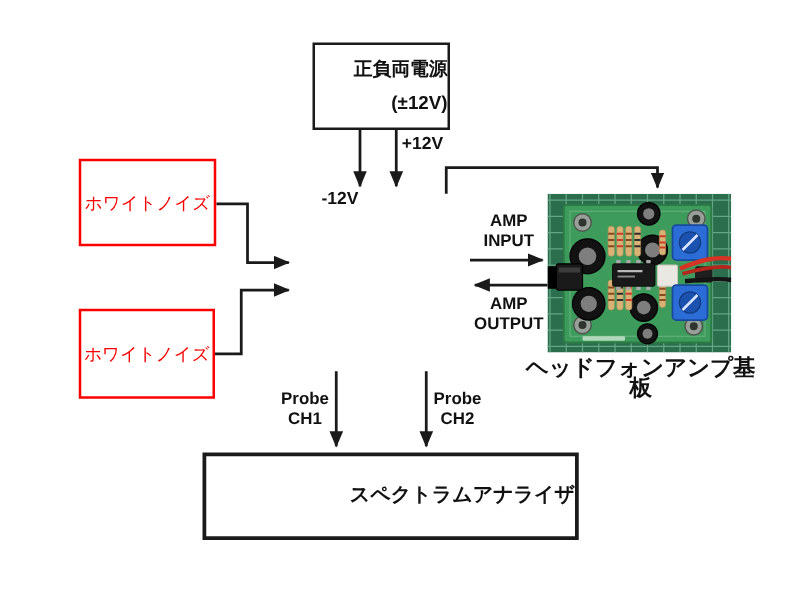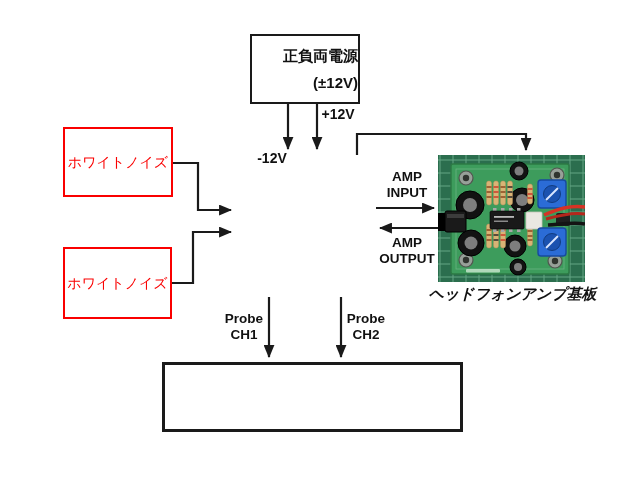--- a/index.html
+++ b/index.html
@@ -16,21 +16,21 @@
   .noise2{left:63px;top:247px;width:109px;height:72px;font-size:14px;line-height:28px;}
   .analyzer{left:162px;top:362px;width:301px;height:70px;border-width:3px;font-size:16px;line-height:24px;}
   .lbl{position:absolute;text-align:center;color:#111;font-size:14px;line-height:16px;font-weight:600;}
   .neg12{left:252px;top:106px;width:40px;margin-top:44px;}
   .pos12{left:317px;top:106px;width:42px;text-align:center;}
   .ninev{left:383px;top:111px;width:142px;font-weight:700;}
   .ampin{left:376px;top:169px;width:62px;font-size:13.5px;}
   .ampout{left:374px;top:235px;width:66px;font-size:13.5px;}
   .probe1{left:218px;top:311px;width:52px;font-size:13.5px;line-height:15.5px;}
   .probe2{left:340px;top:311px;width:52px;font-size:13.5px;line-height:15.5px;}
-  .caption{left:420px;top:286px;width:185px;font-size:15px;font-weight:700;color:#111;font-style:italic;}
+  .caption{left:420px;top:286px;width:185px;font-size:18px;font-weight:700;color:#111;}
   svg.wires{position:absolute;left:0;top:0;width:640px;height:480px;}
   svg.wires .ln{stroke:var(--line-black,#1a1a1a);stroke-width:2.2;fill:none;}
   svg.board{position:absolute;left:438px;top:155px;width:147px;height:127px;}
 </style>
 </head>
 <body>
 
 <div class="canvas">
 
   <svg class="wires" viewBox="0 0 640 480">
@@ -85,20 +85,21 @@
   <div class="lbl probe1">
     <div>Probe</div>
     <div>CH1</div>
   </div>
   <div class="lbl probe2">
     <div>Probe</div>
     <div>CH2</div>
   </div>
 
   <div class="box blackbox analyzer">
+    <div>スペクトラムアナライザ</div>
   </div>
 
   <svg class="board" viewBox="0 0 147 127">
 
     <rect x="0" y="0" width="147" height="127" fill="#2b6e4e"></rect>
     <g stroke="#6fb08e" stroke-width="1" opacity="0.85">
       <path d="M2,0V127 M15,0V127 M28,0V127 M41,0V127 M54,0V127 M67,0V127 M80,0V127 M93,0V127 M106,0V127 M119,0V127 M132,0V127 M145,0V127"></path>
       <path d="M0,5H147 M0,18H147 M0,31H147 M0,44H147 M0,57H147 M0,70H147 M0,83H147 M0,96H147 M0,109H147 M0,122H147"></path>
     </g>
 

